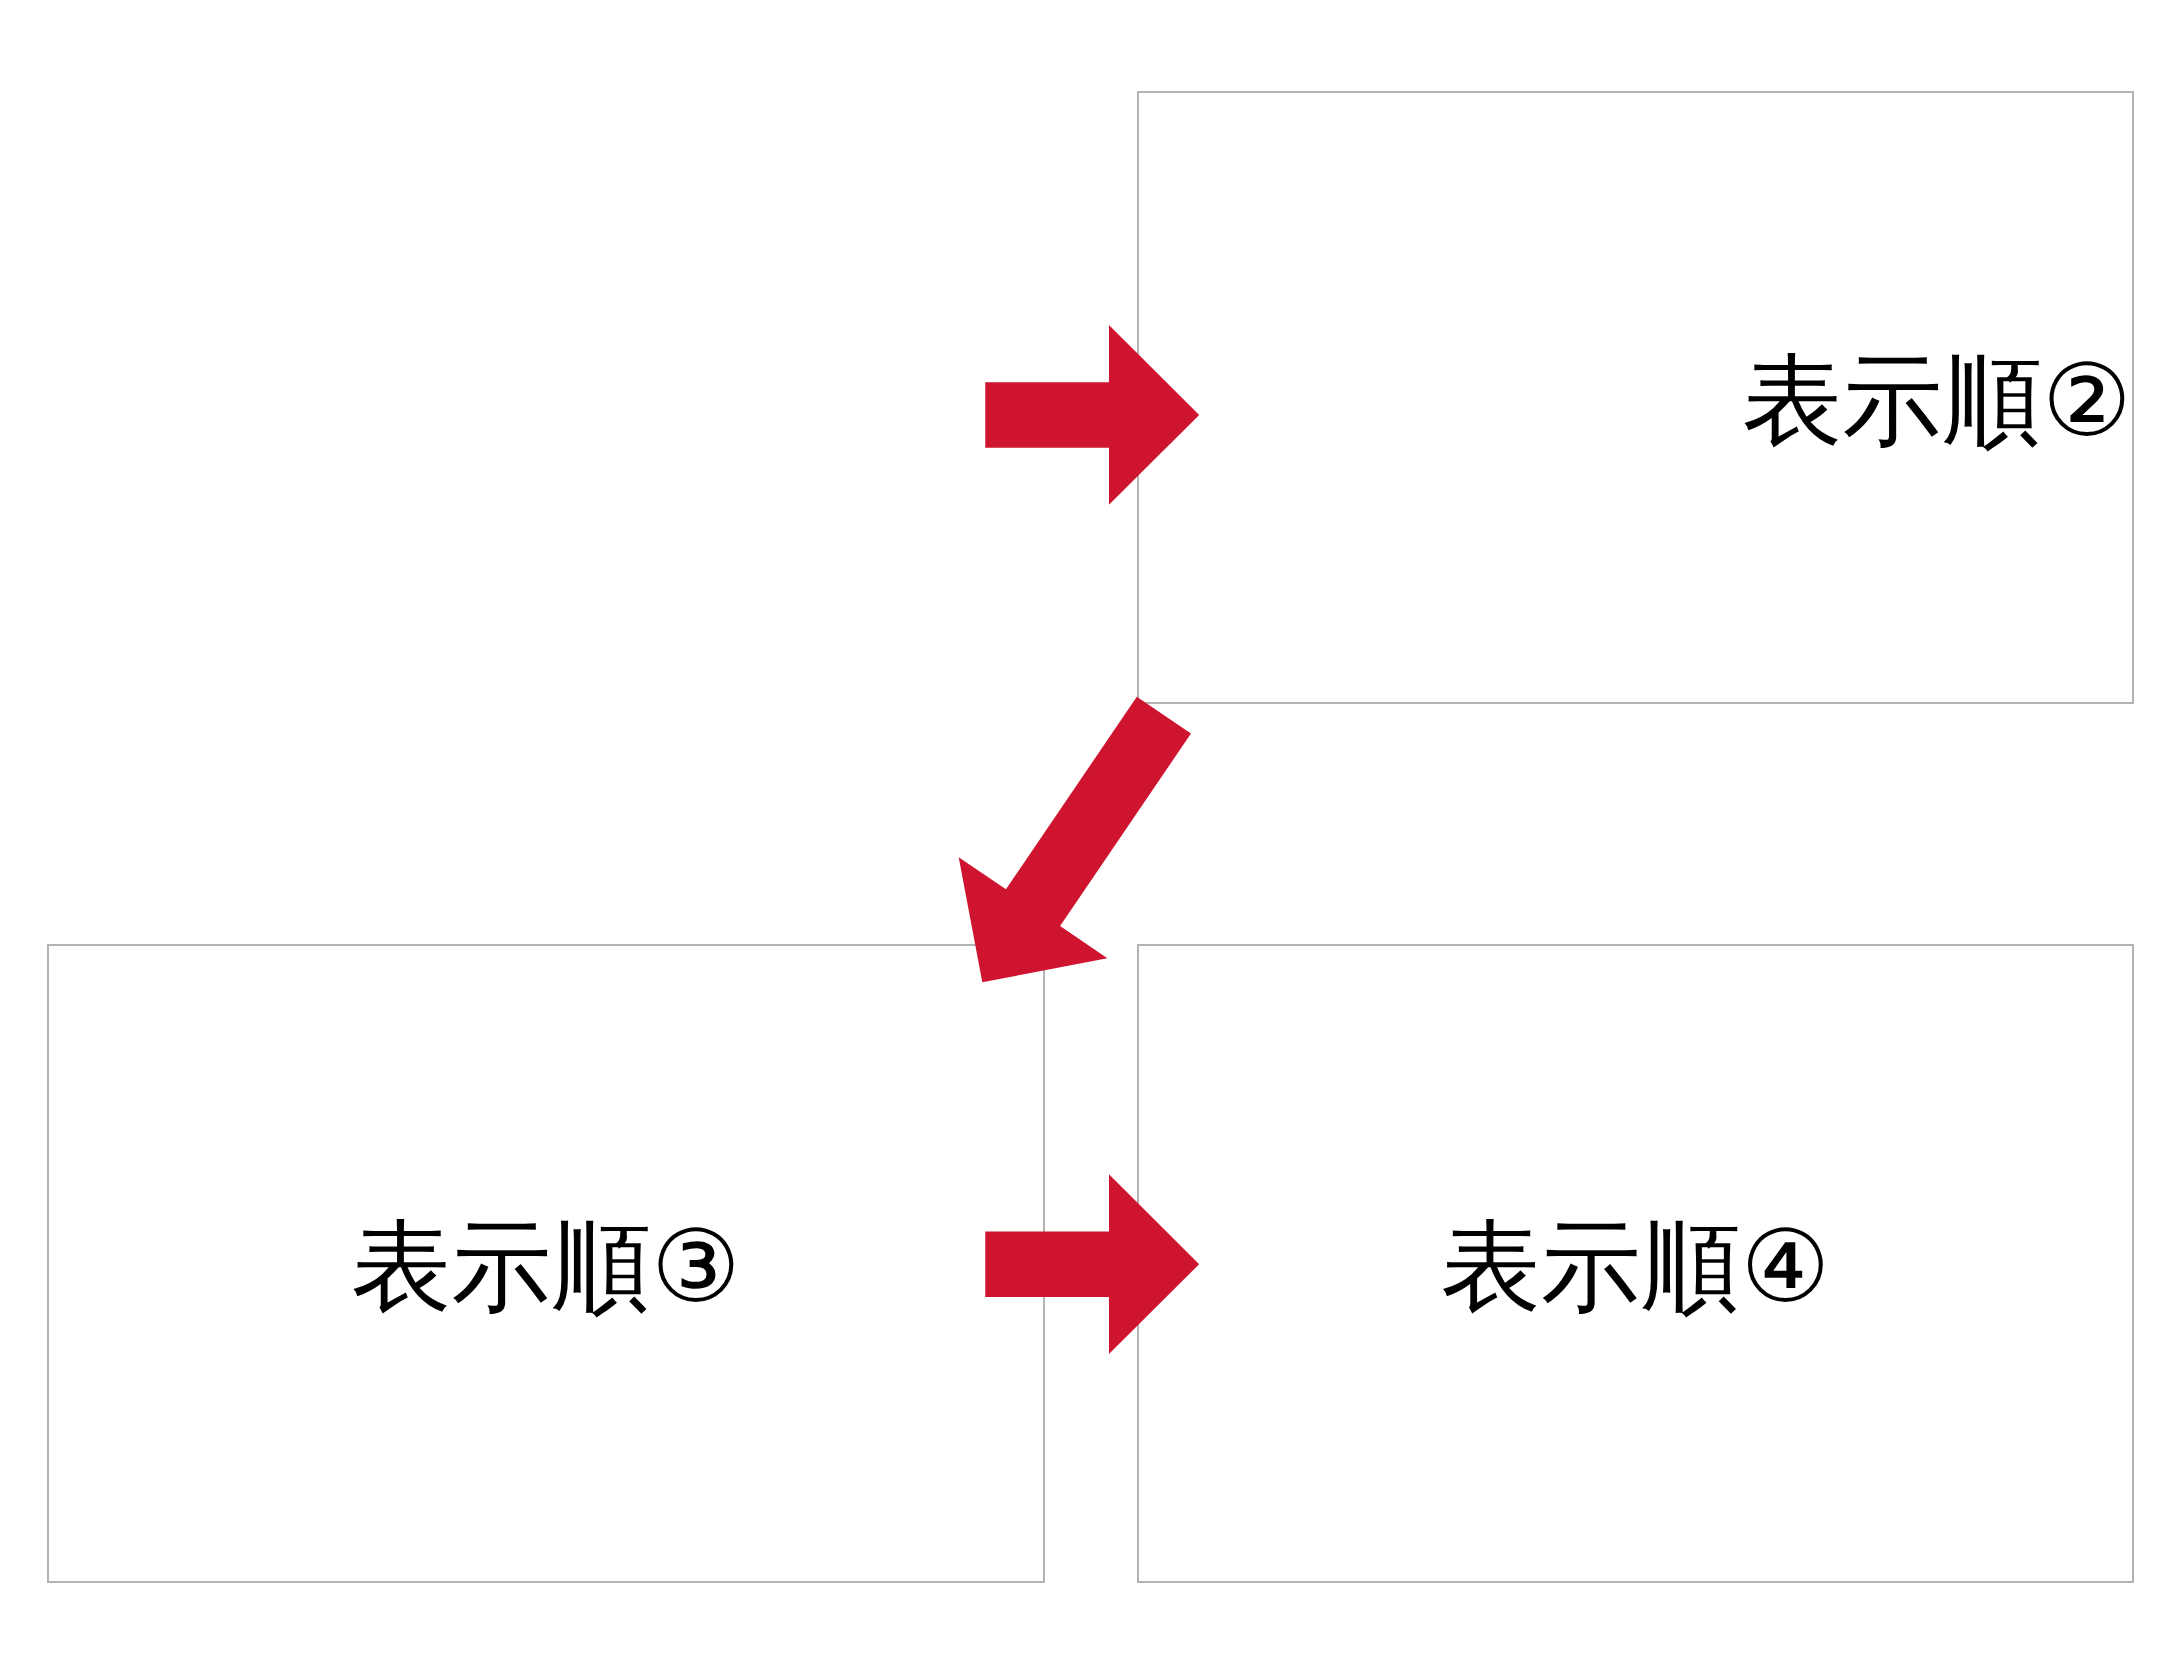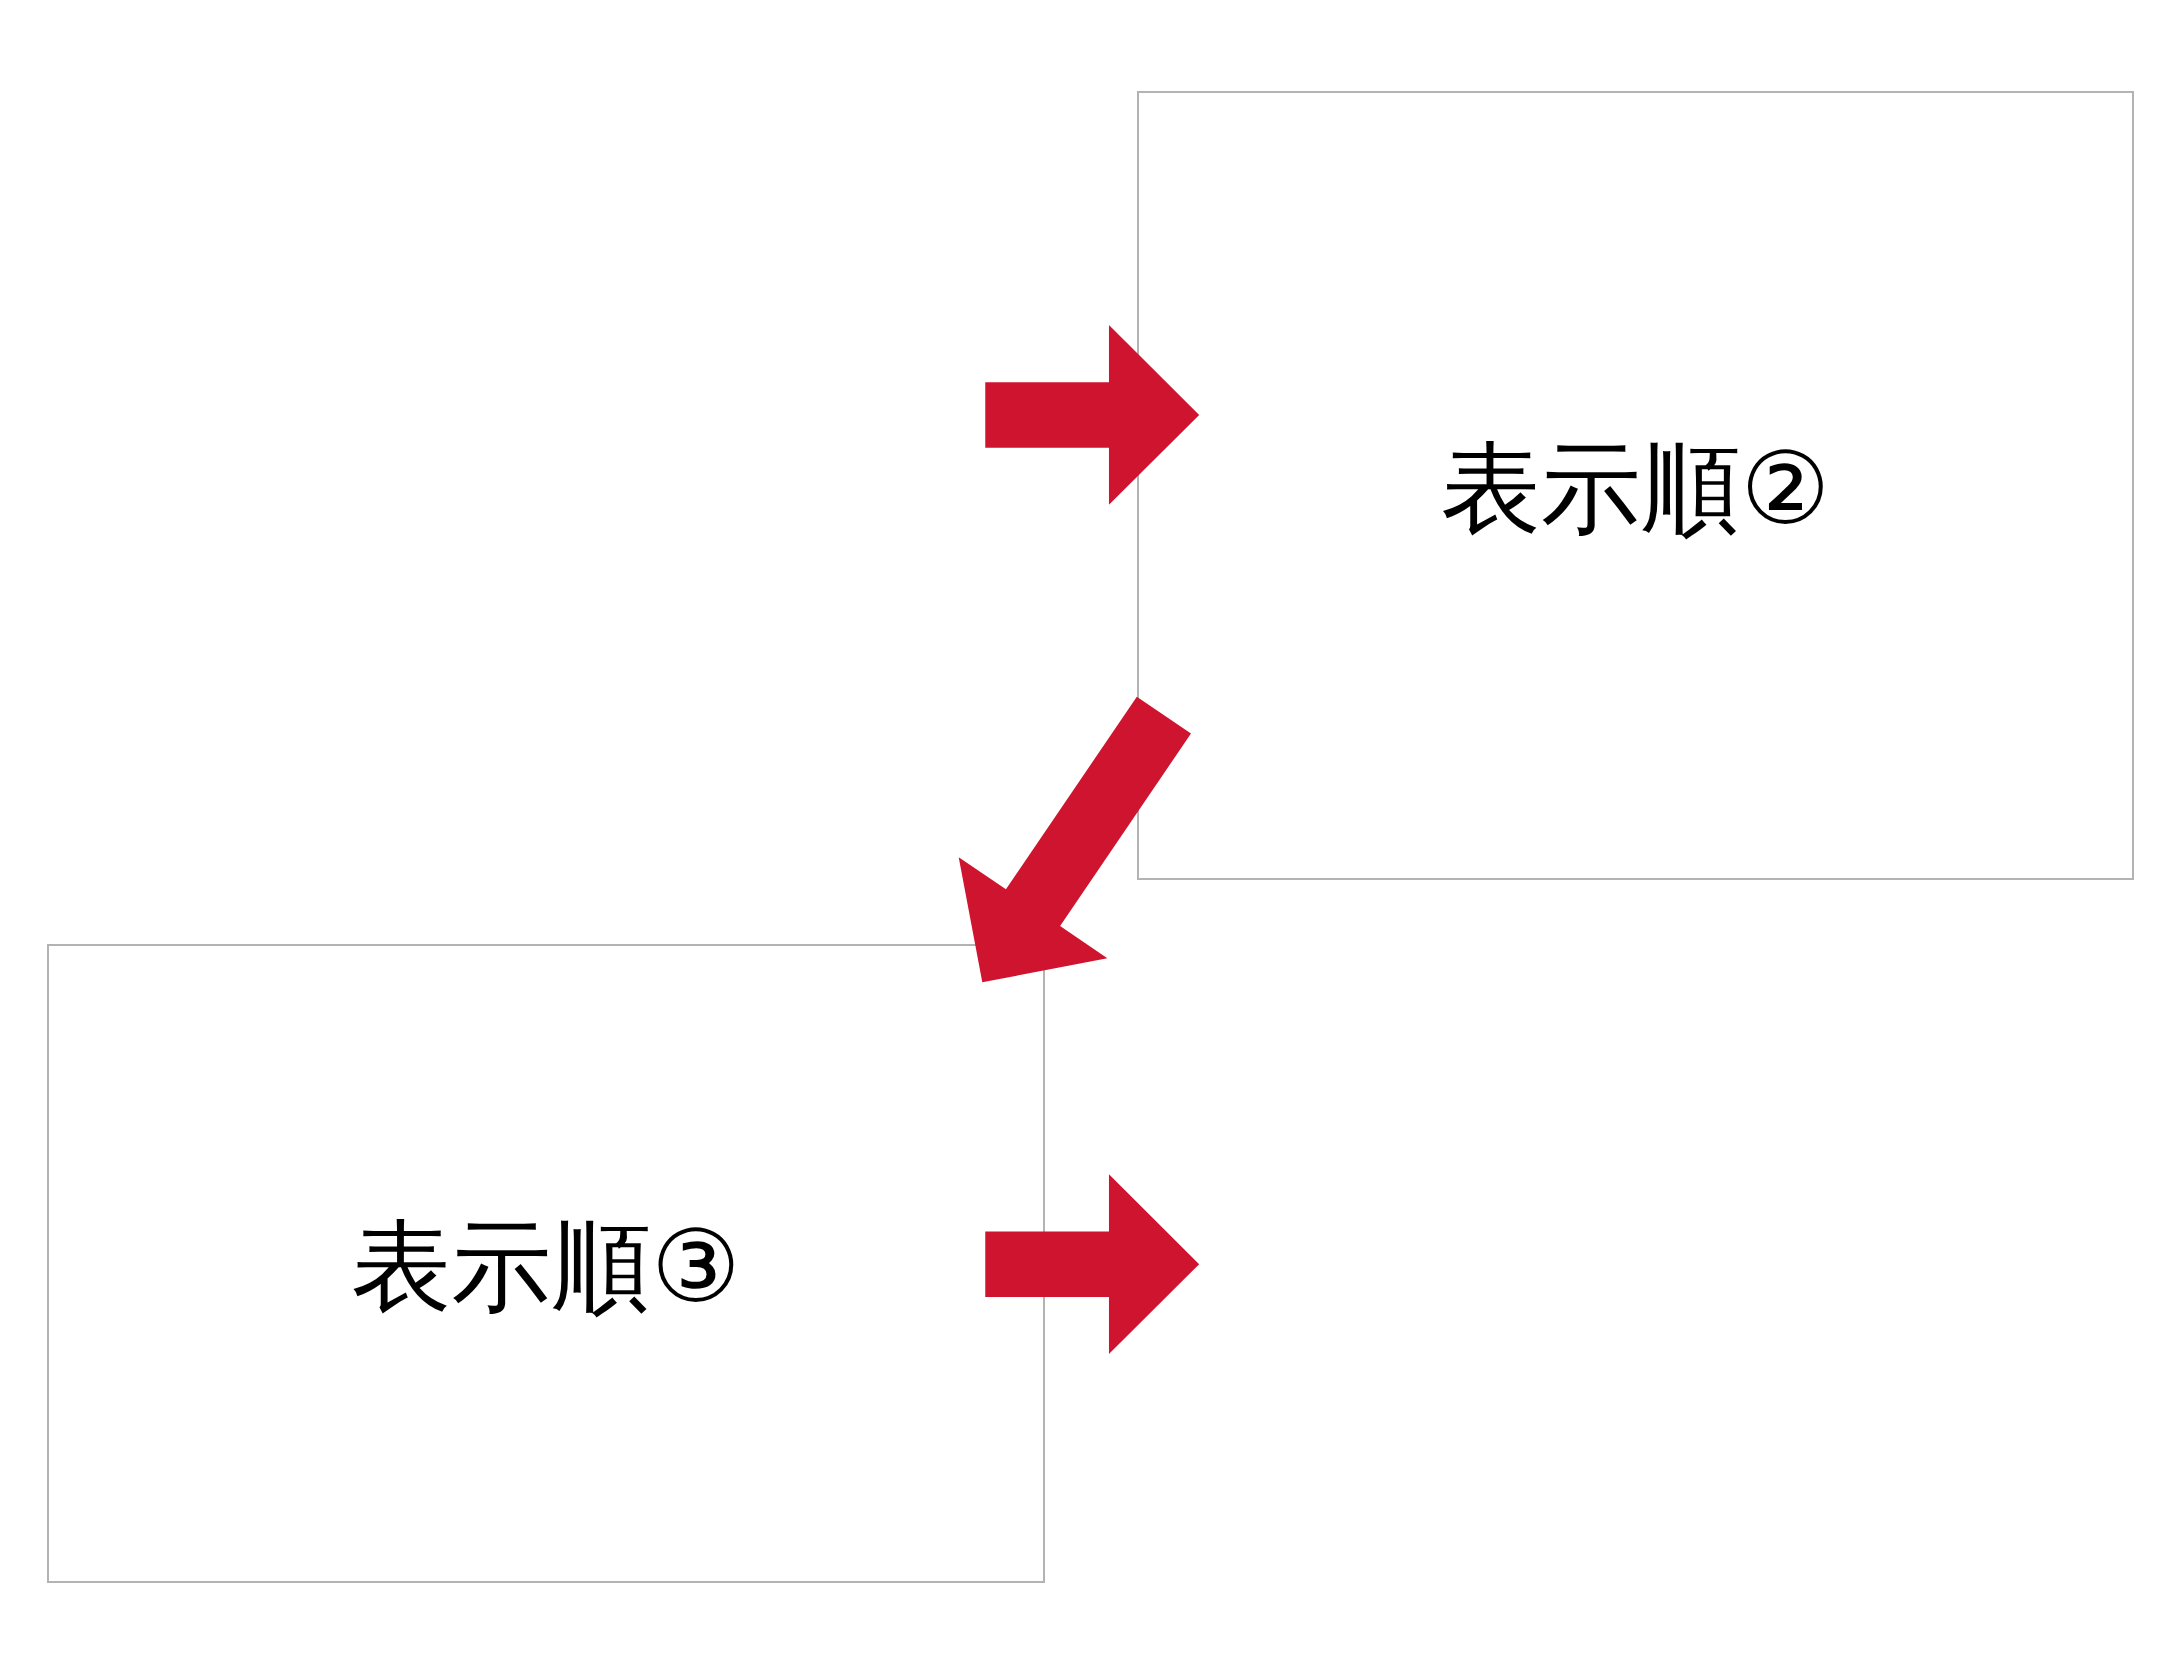--- a/index.html
+++ b/index.html
@@ -33,21 +33,21 @@
   }
   .flow-box .label {
     font-size: 100px;
     line-height: 1;
     color: var(--text-color);
     letter-spacing: 0px;
     white-space: nowrap;
     padding-top: 5.8px;
   }
   #box-1 { left: 47px;   top: 91px;  width: 998px; height: 639px; }
-  #box-2 { left: 1137px; top: 91px;  width: 997px; height: 789px; }
+  #box-2 { left: 1137px; top: 91px;  width: 997px; height: 613px; justify-content: flex-end; }
   #box-3 { left: 47px;   top: 944px; width: 998px; height: 639px; }
   #box-4 { left: 1137px; top: 944px; width: 997px; height: 639px; }
   .arrow-layer {
     position: absolute;
     left: 0; top: 0;
     width: 2183px;
     height: 1674px;
     pointer-events: none;
   }
 </style>
@@ -58,20 +58,23 @@
 
 
   <div class="flow-box" id="box-2">
     <span class="label">表示順②</span>
   </div>
 
   <div class="flow-box" id="box-3">
     <span class="label">表示順③</span>
   </div>
 
+  <div class="flow-box" id="box-4">
+    <span class="label">表示順④</span>
+  </div>
 
   <svg class="arrow-layer" viewBox="0 0 3000 2300" xmlns="http://www.w3.org/2000/svg" aria-hidden="true">
 
     <polygon points="0,-45 170,-45 170,-123.5 294,0 170,123.5 170,45 0,45" transform="translate(1354,570)" fill="#CF1430"></polygon>
 
     <polygon points="0,-45 320,-45 320,-123.5 444,0 320,123.5 320,45 0,45" transform="translate(1599.5,982.5) rotate(124.2)" fill="#CF1430"></polygon>
 
     <polygon points="0,-45 170,-45 170,-123.5 294,0 170,123.5 170,45 0,45" transform="translate(1354,1737)" fill="#CF1430"></polygon>
   </svg>
 

